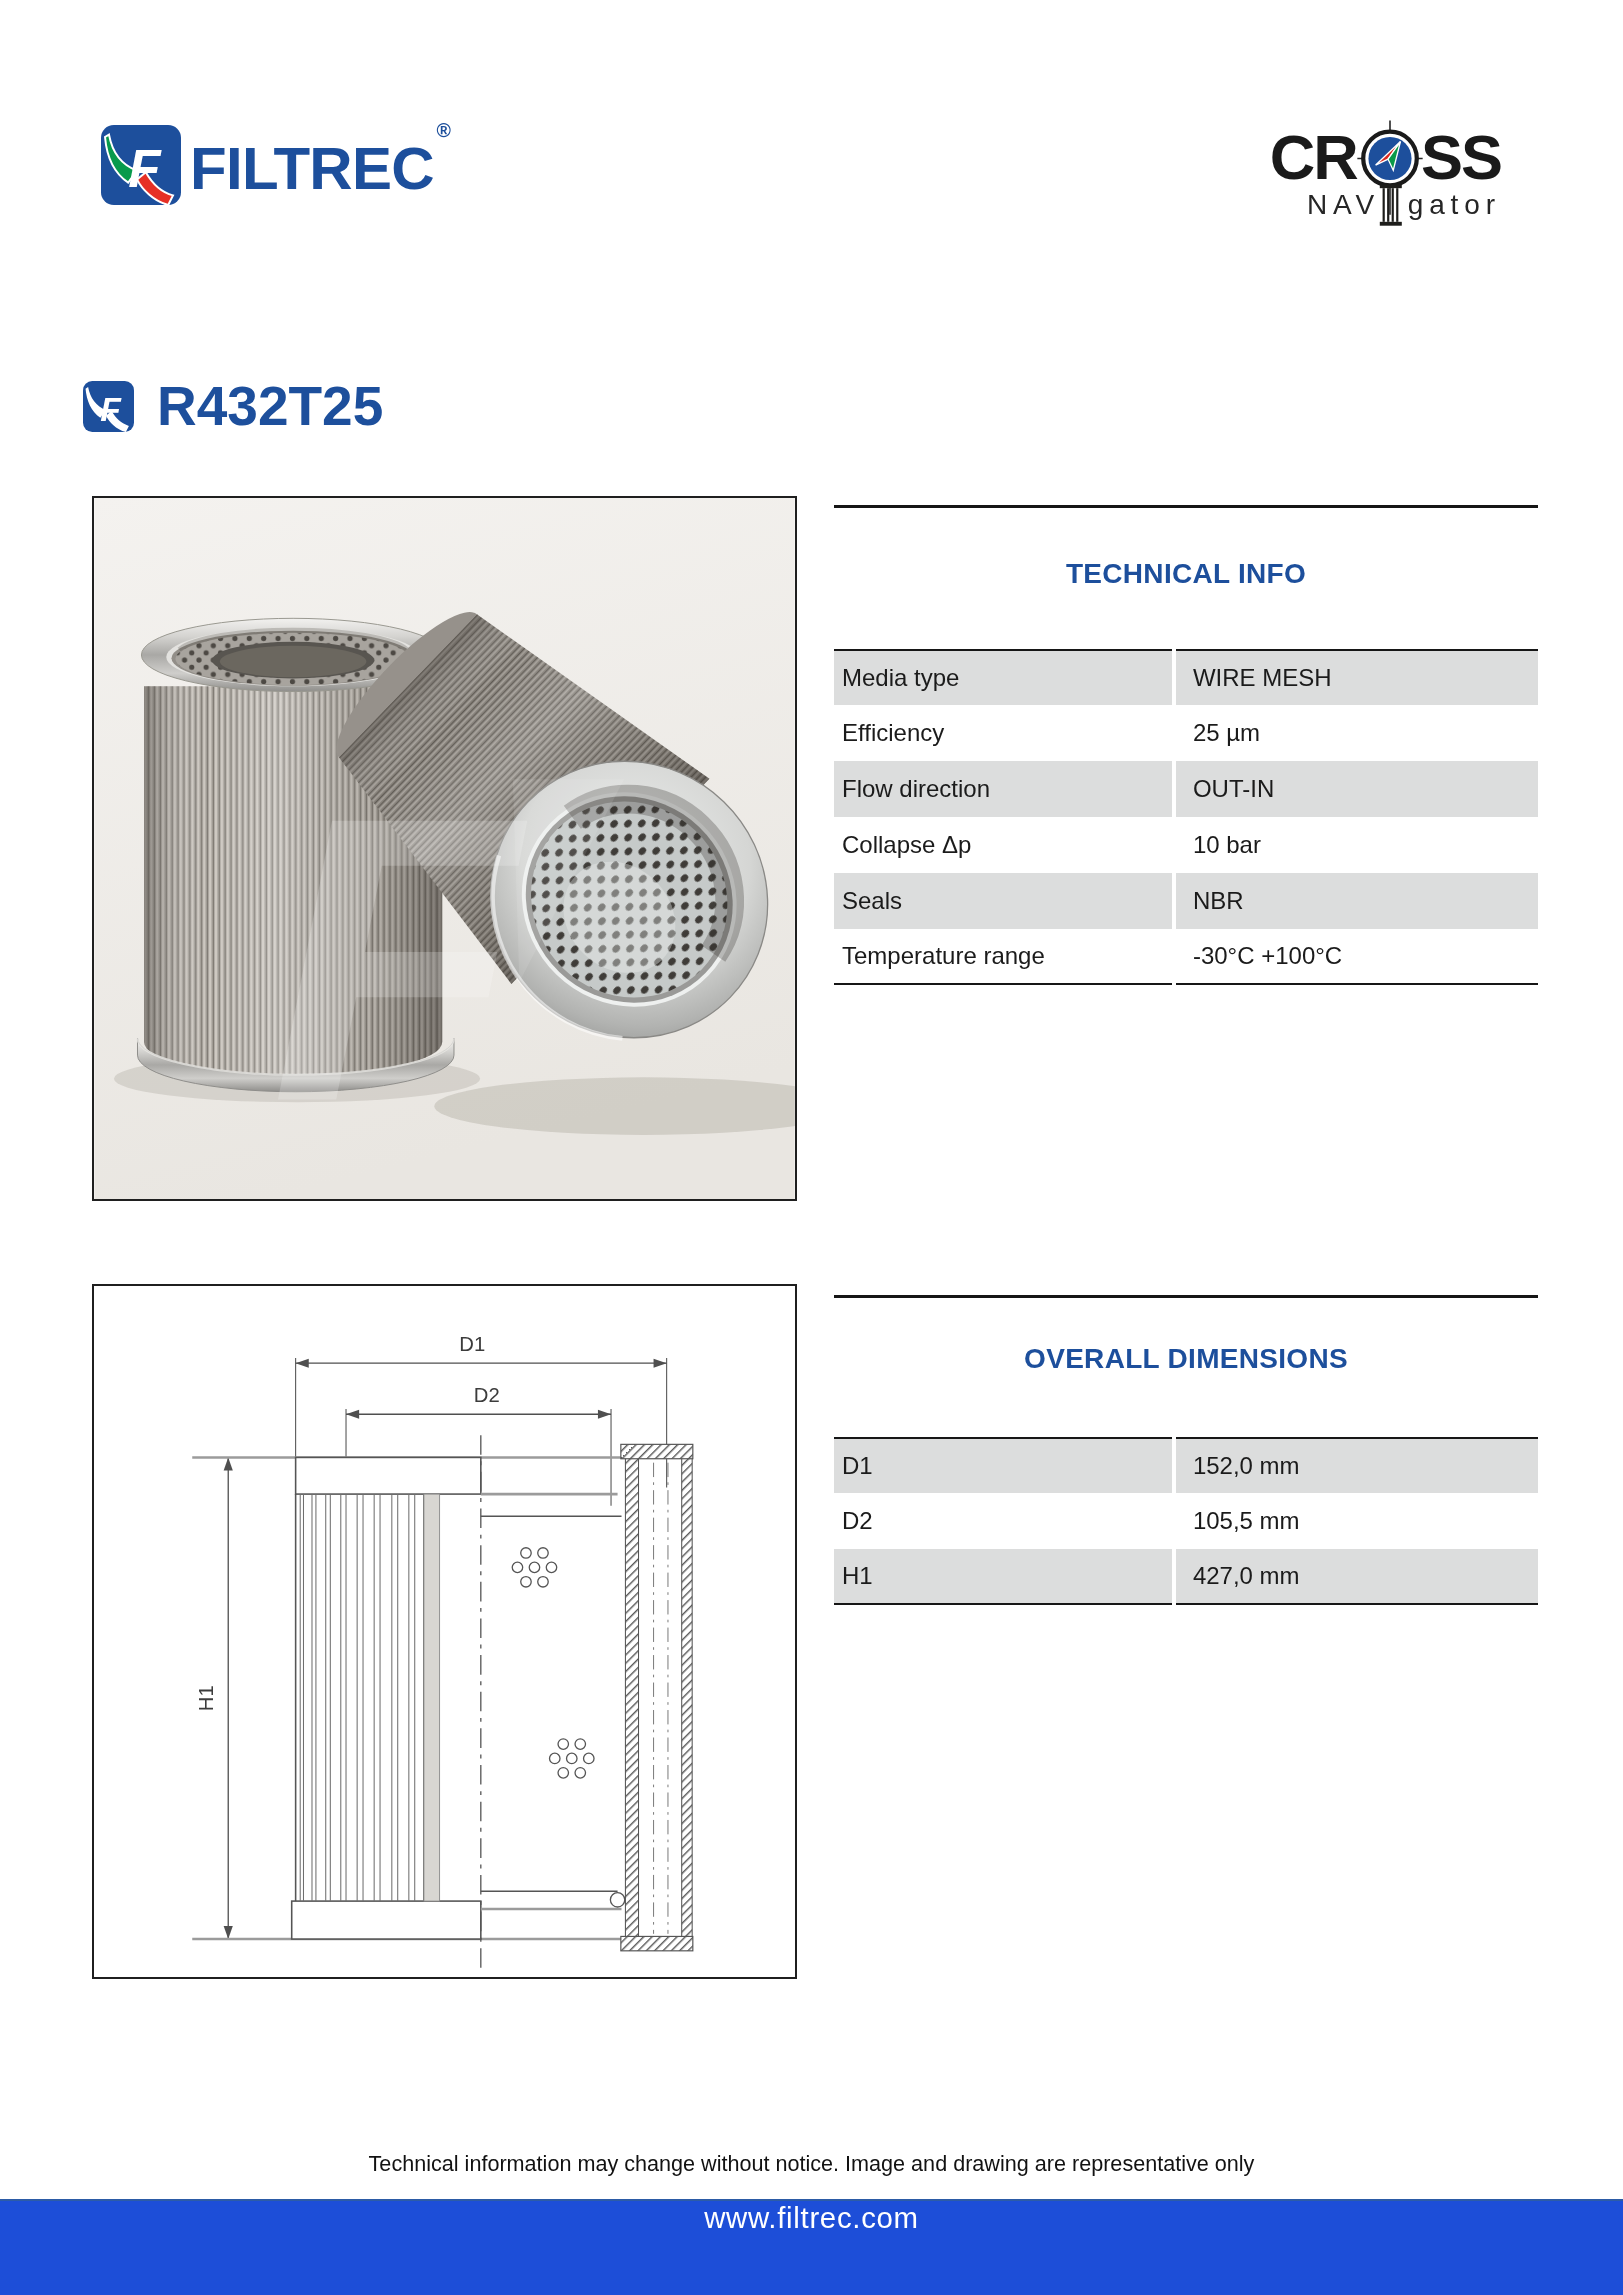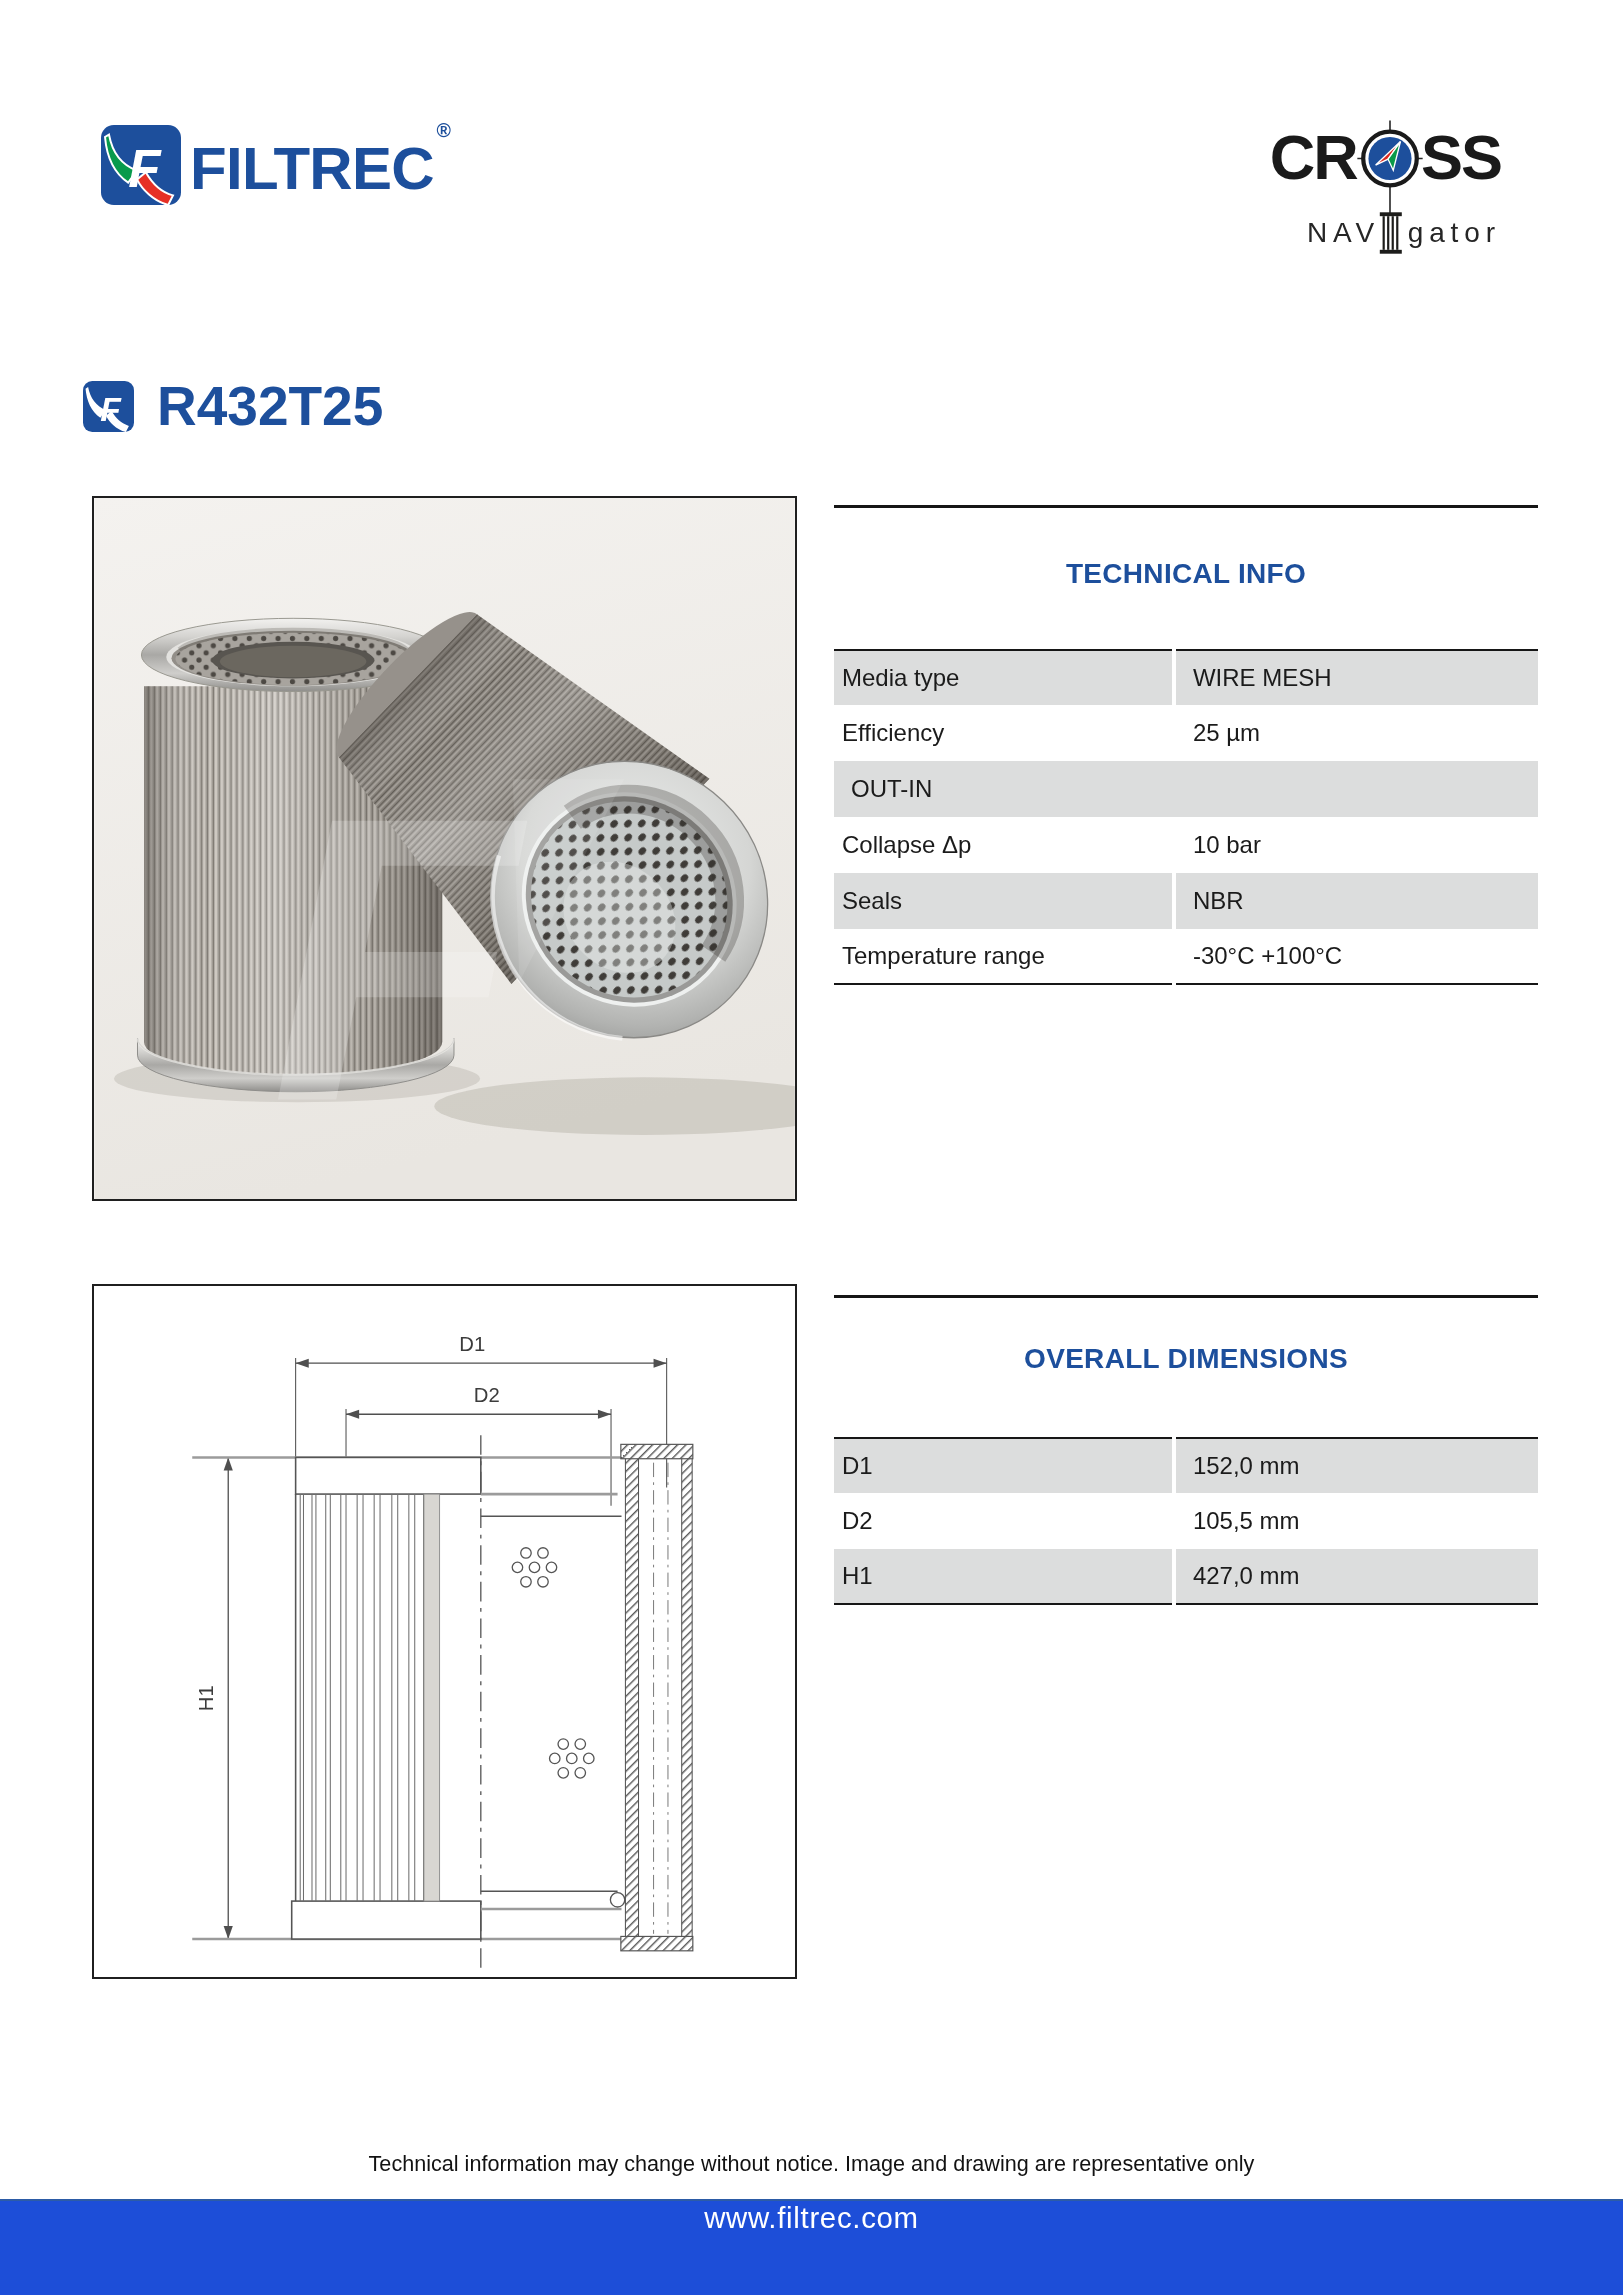--- a/index.html
+++ b/index.html
@@ -15,21 +15,21 @@
 
   
   #brand-logo { left:101px; top:121px; display:flex; align-items:center; }
   #brand-logo svg { width:80px; height:80px; }
   #brand-word {
     margin-left:9px; font-size:60px; font-weight:bold; letter-spacing:-0.7px;
     color:#1d4f9c; line-height:80px;
   }
   #brand-reg { font-size:19.6px; font-weight:bold; color:#1d4f9c; vertical-align:super; position:relative; top:-31px; left:2.6px;}
 
-  #cross-logo { right:122px; top:122px; display:flex; flex-direction:column; align-items:flex-end;gap:28px; }
+  #cross-logo { right:122px; top:122px; display:flex; flex-direction:column; align-items:flex-end; }
   .cross-row1 { display:flex; align-items:center; font-size:63px; font-weight:bold;
                 color:#1a1a1a; letter-spacing:-2px; line-height:1; height:71px; }
   .cross-row1 svg { width:68px; height:98px; margin:18.3px -2.6px 0 -1.3px; overflow:visible; }
   .cross-row2 { display:flex; align-items:center; font-size:28px; font-weight:normal;
                 color:#262626; letter-spacing:5.9px; margin-top:-10.5px; }
   .cross-row2 svg { width:23.6px; height:44px; margin:0 5.2px 0 -1.3px; }
 
   
   #title-row { left:83px; top:374px; display:flex; align-items:center; }
   #title-row svg { width:51px; height:51px; }
@@ -207,20 +207,21 @@
 <div class="abs dtable" style="top:649px;">
   <div class="trow">
     <div class="cell c-label">Media type</div>
     <div class="cell c-value">WIRE MESH</div>
   </div>
   <div class="trow">
     <div class="cell c-label">Efficiency</div>
     <div class="cell c-value">25 µm</div>
   </div>
   <div class="trow">
+    <div class="cell c-label">Flow direction</div>
     <div class="cell c-value">OUT-IN</div>
   </div>
   <div class="trow">
     <div class="cell c-label">Collapse Δp</div>
     <div class="cell c-value">10 bar</div>
   </div>
   <div class="trow">
     <div class="cell c-label">Seals</div>
     <div class="cell c-value">NBR</div>
   </div>

